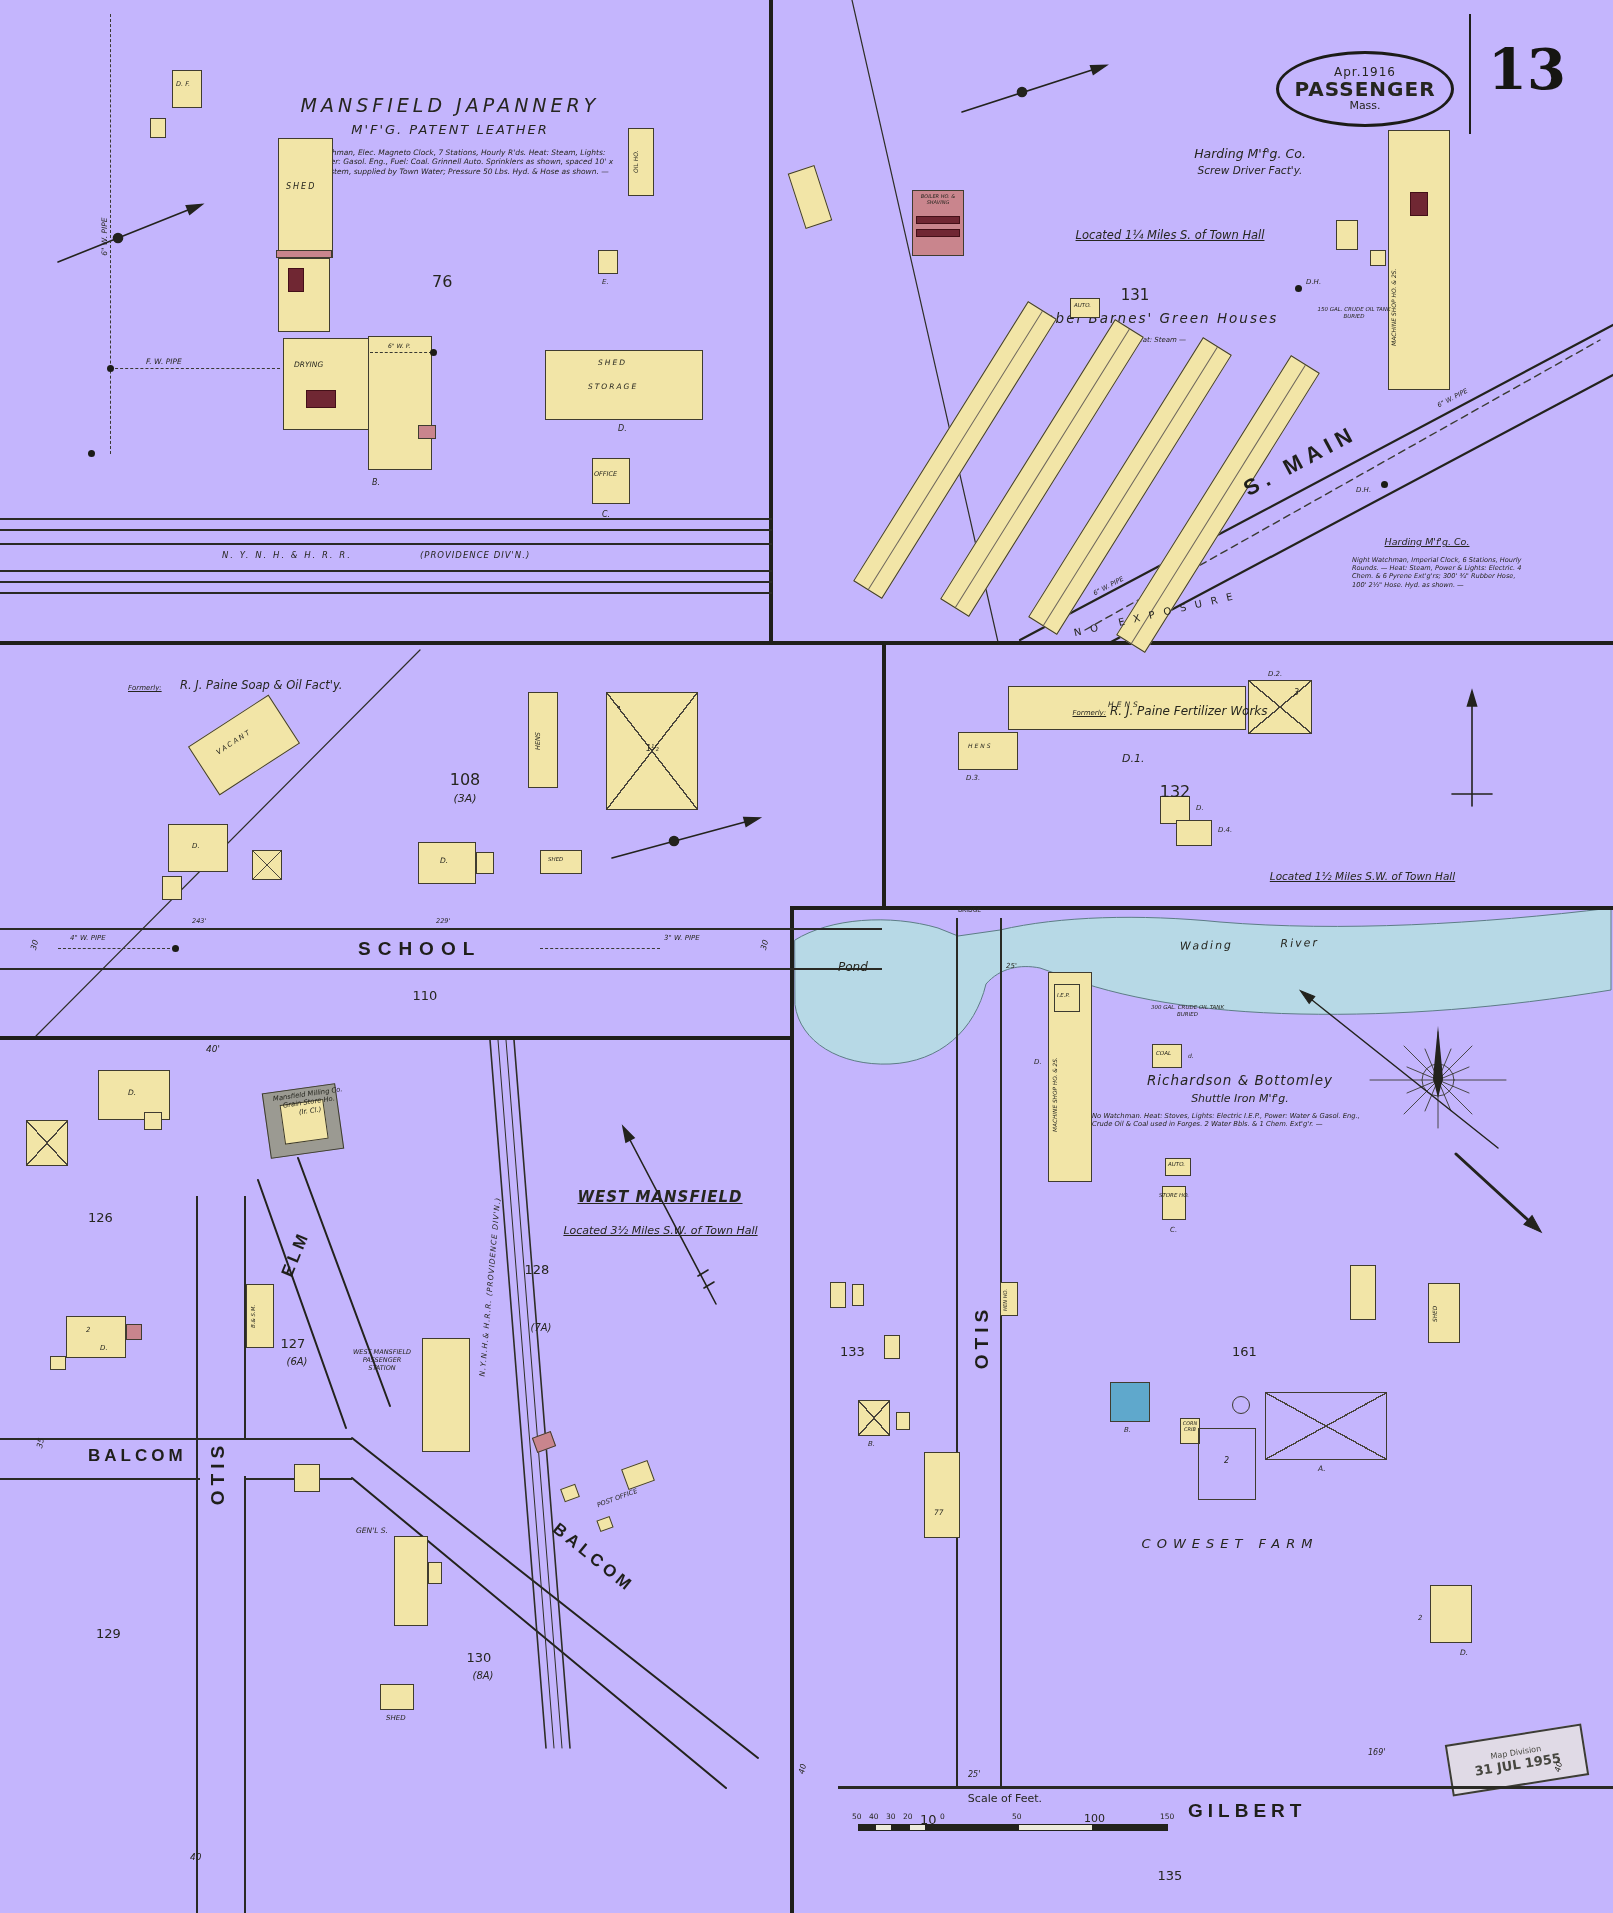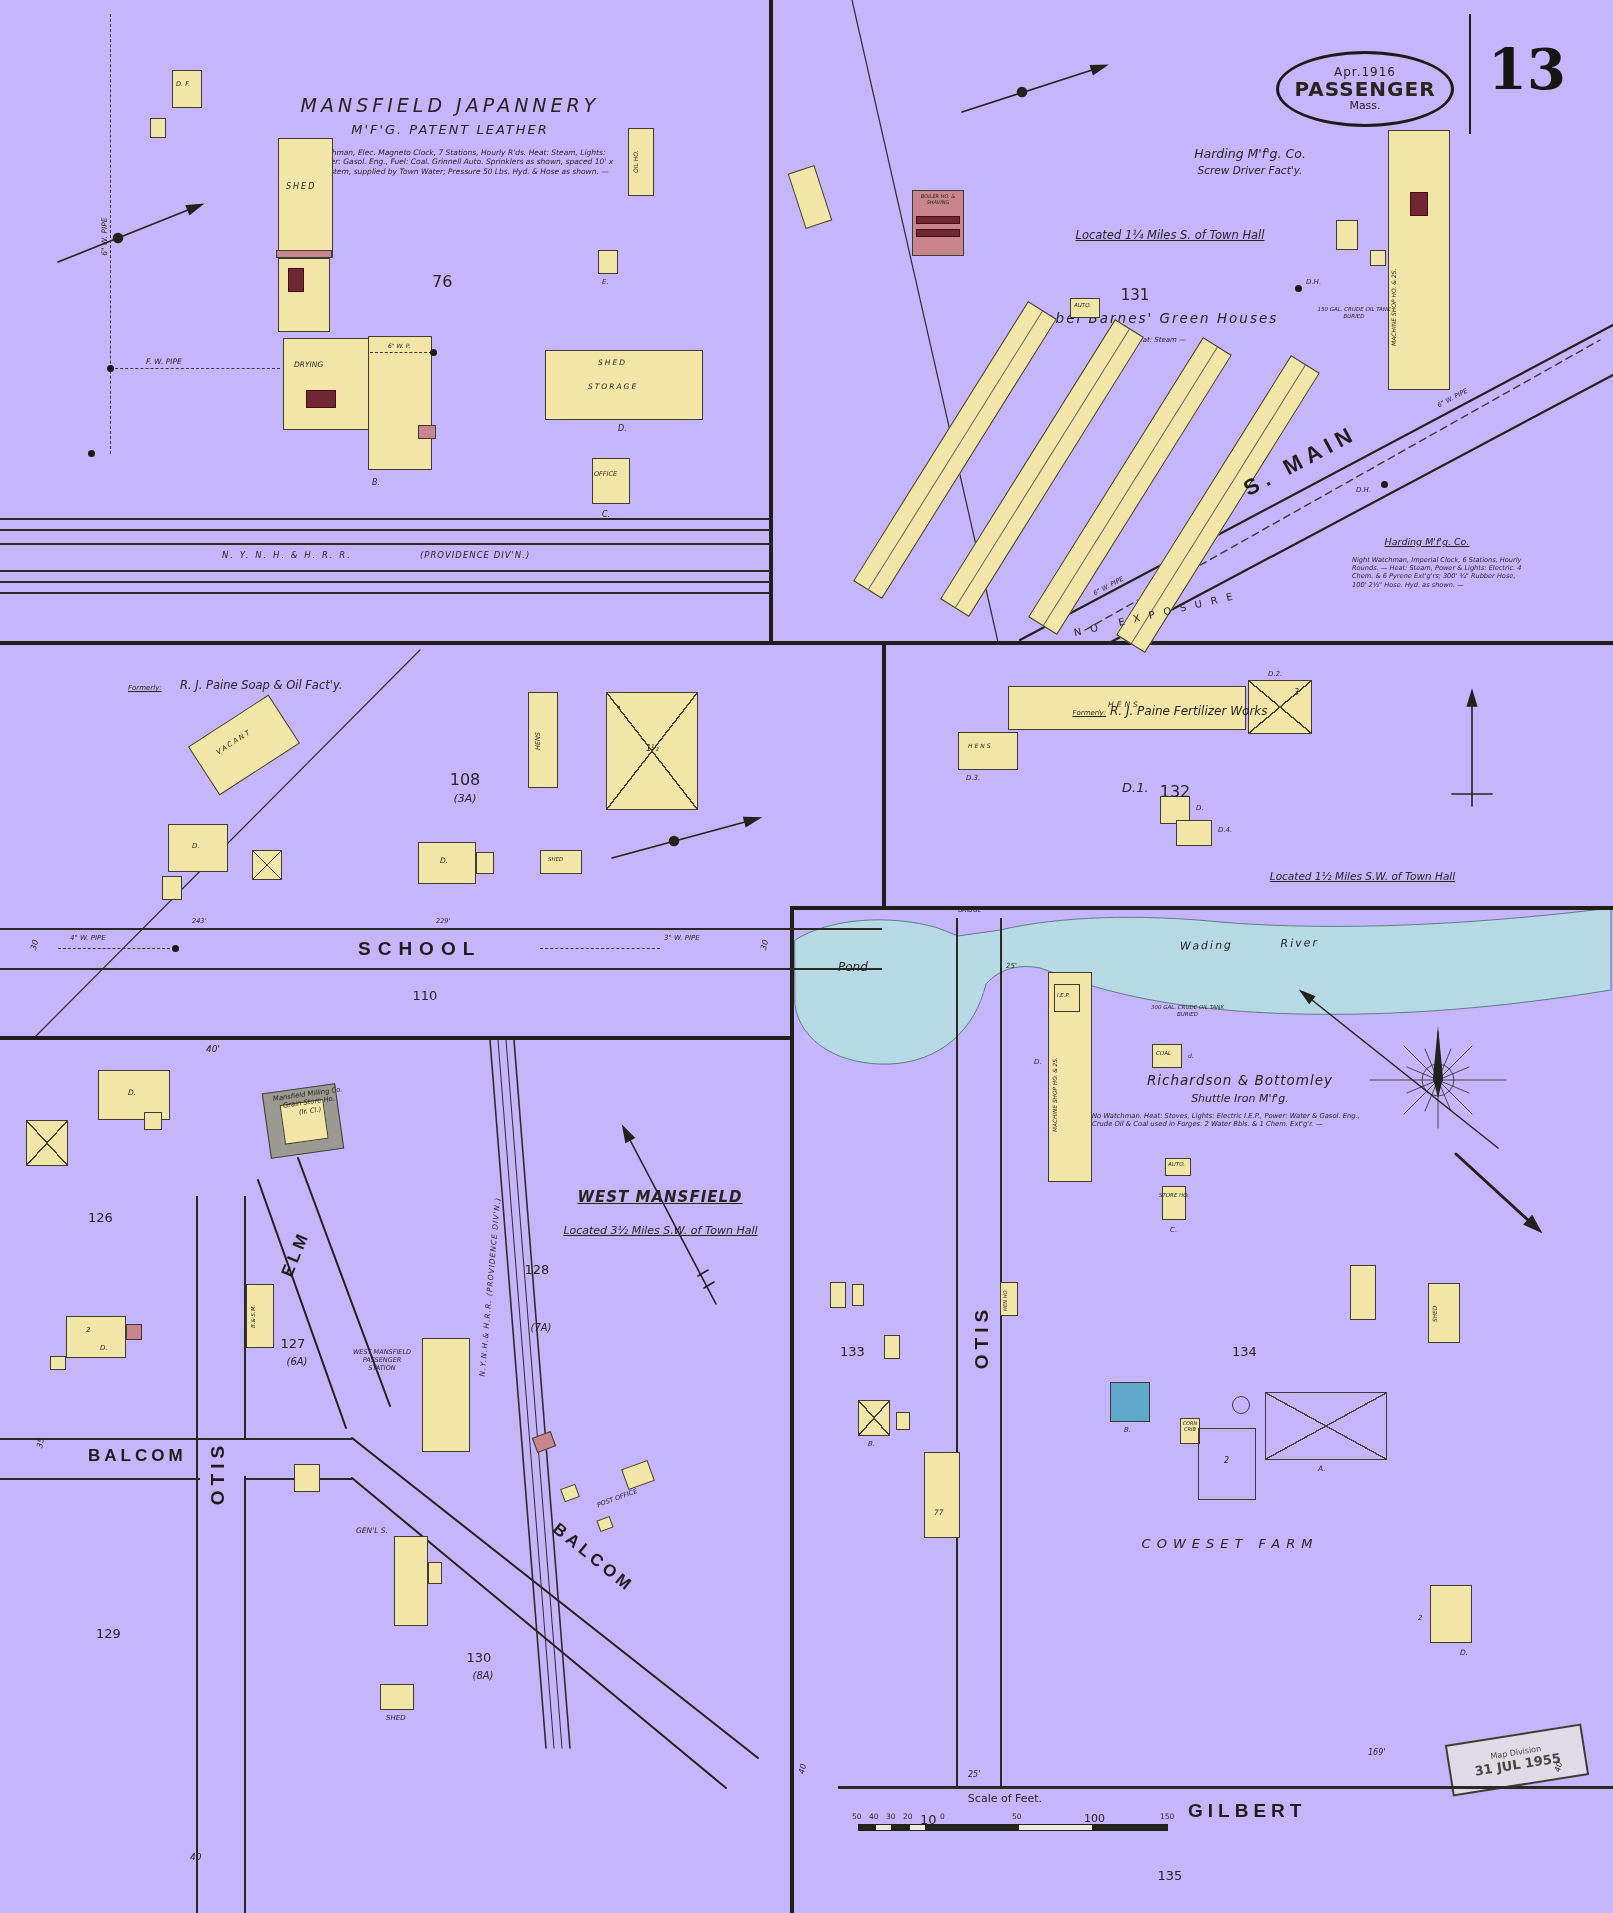--- a/index.html
+++ b/index.html
@@ -248,21 +248,21 @@
   <div class="dash-h" style="left:540px;top:948px;width:120px"></div>
   <div class="lbl" style="left:664px;top:934px;font-size:7px">3" W. PIPE</div>
   <div class="lbl" style="left:30px;top:940px;font-size:8px;transform:rotate(-75deg)">30</div>
   <div class="lbl" style="left:760px;top:940px;font-size:8px;transform:rotate(-75deg)">30</div>
   <div class="lbl" style="left:192px;top:917px;font-size:6.5px">243'</div>
   <div class="lbl" style="left:436px;top:917px;font-size:6.5px">229'</div>
   <div class="lbl c num" style="left:400px;top:988px;width:50px;font-size:13px">110</div>
 
   <div class="bldg" style="left:1008px;top:686px;width:238px;height:44px"></div>
   <div class="lbl" style="left:1108px;top:700px;font-size:7.5px;letter-spacing:3px">HENS</div>
-  <div class="lbl" style="left:1122px;top:780px;font-size:13px">D.1.</div>
+  <div class="lbl" style="left:1122px;top:752px;font-size:11px">D.1.</div>
   <div class="bldg xr" style="left:1248px;top:680px;width:64px;height:54px"></div>
   <div class="lbl" style="left:1268px;top:670px;font-size:7px">D.2.</div>
   <div class="lbl" style="left:1294px;top:688px;font-size:8px">3</div>
   <div class="bldg" style="left:958px;top:732px;width:60px;height:38px"></div>
   <div class="lbl" style="left:968px;top:742px;font-size:6px;letter-spacing:2px">HENS</div>
   <div class="lbl" style="left:966px;top:774px;font-size:7px">D.3.</div>
   <div class="bldg" style="left:1160px;top:796px;width:30px;height:28px"></div>
   <div class="bldg" style="left:1176px;top:820px;width:36px;height:26px"></div>
   <div class="lbl" style="left:1196px;top:804px;font-size:7px">D.</div>
   <div class="lbl" style="left:1218px;top:826px;font-size:7px">D.4.</div>
@@ -374,21 +374,21 @@
   <div class="bldg" style="left:852px;top:1284px;width:12px;height:22px"></div>
   <div class="bldg" style="left:884px;top:1335px;width:16px;height:24px"></div>
   <div class="lbl num" style="left:840px;top:1344px;font-size:13px">133</div>
   <div class="bldg" style="left:1000px;top:1282px;width:18px;height:34px"></div>
   <div class="lbl vtext" style="left:1002px;top:1286px;height:28px;font-size:5.2px">HEN HO.</div>
   <div class="bldg xr" style="left:858px;top:1400px;width:32px;height:36px"></div>
   <div class="lbl" style="left:868px;top:1440px;font-size:7px">B.</div>
   <div class="bldg" style="left:896px;top:1412px;width:14px;height:18px"></div>
   <div class="bldg" style="left:924px;top:1452px;width:36px;height:86px"></div>
   <div class="lbl" style="left:934px;top:1508px;font-size:7.5px">77</div>
-  <div class="lbl num" style="left:1232px;top:1344px;font-size:13px">134</div>
+  <div class="lbl num" style="left:1232px;top:1344px;font-size:13px">161</div>
 
   <div class="bldg blu" style="left:1110px;top:1382px;width:40px;height:40px"></div>
   <div class="lbl" style="left:1124px;top:1426px;font-size:7px">B.</div>
   <div class="bldg" style="left:1180px;top:1418px;width:20px;height:26px"></div>
   <div class="lbl c wrap" style="left:1176px;top:1420px;width:28px;font-size:5px">CORN CRIB</div>
   <div class="bldg plain" style="left:1198px;top:1428px;width:58px;height:72px;border-width:1.2px"></div>
   <div class="lbl" style="left:1224px;top:1456px;font-size:8px">2</div>
   <div style="position:absolute;left:1232px;top:1396px;width:16px;height:16px;border:1.2px solid #3c3a30;border-radius:50%"></div>
   <div class="bldg xr plain" style="left:1265px;top:1392px;width:122px;height:68px;border-width:1.2px"></div>
   <div class="lbl" style="left:1318px;top:1464px;font-size:7.5px">A.</div>

